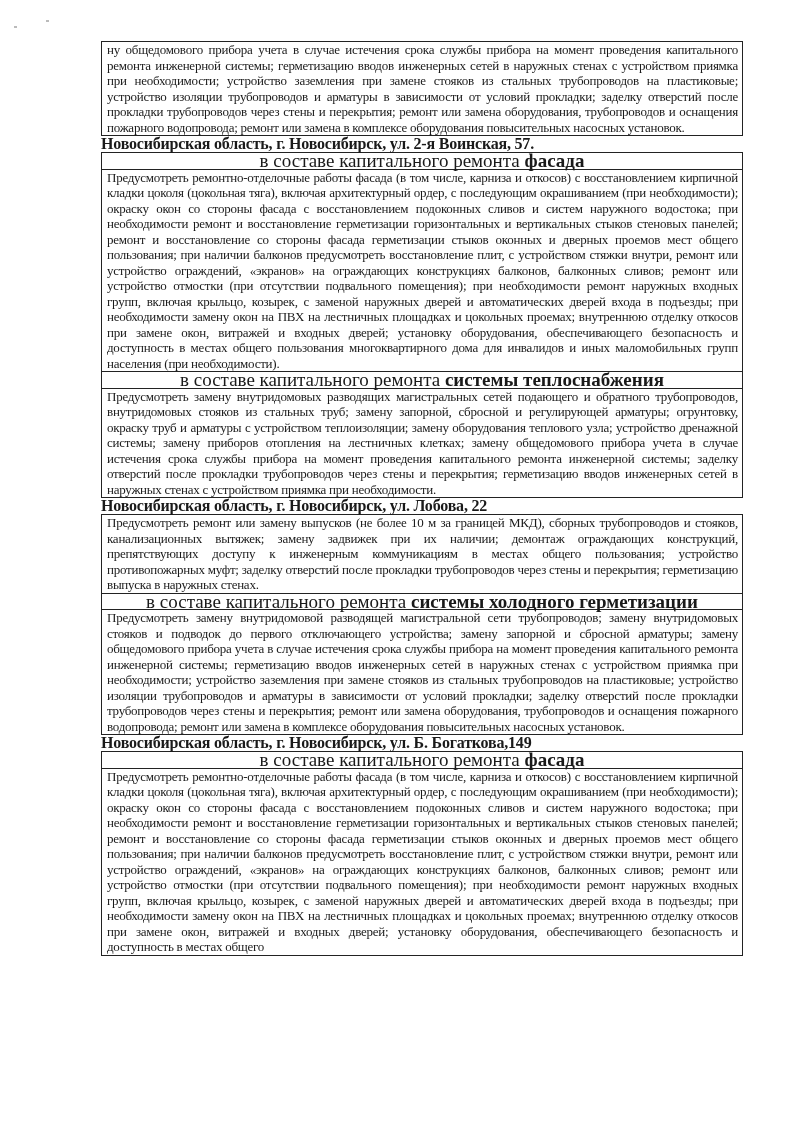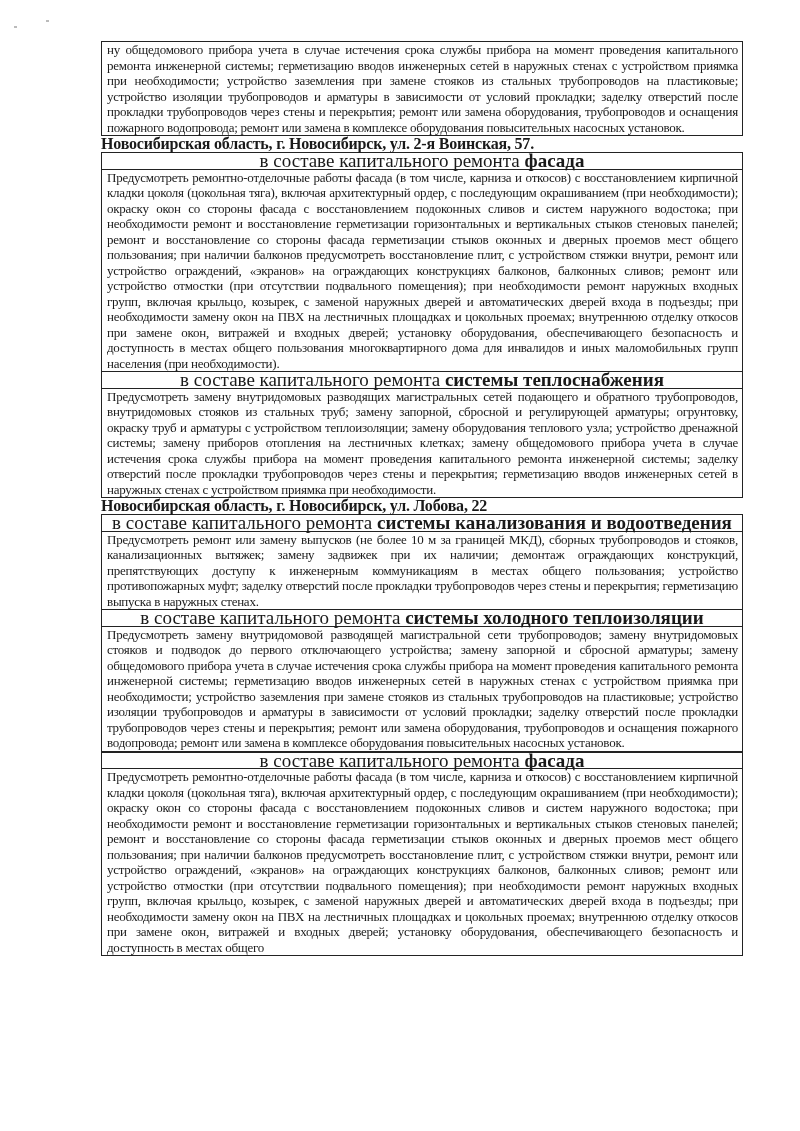--- a/index.html
+++ b/index.html
@@ -77,30 +77,28 @@
     </div>
     <div class="cell-body">Предусмотреть ремонтно-отделочные работы фасада (в том числе, карниза и откосов) с восстановлением кирпичной кладки цоколя (цокольная тяга), включая архитектурный ордер, с последующим окрашиванием (при необходимости); окраску окон со стороны фасада с восстановлением подоконных сливов и систем наружного водостока; при необходимости ремонт и восстановление герметизации горизонтальных и вертикальных стыков стеновых панелей; ремонт и восстановление со стороны фасада герметизации стыков оконных и дверных проемов мест общего пользования; при наличии балконов предусмотреть восстановление плит, с устройством стяжки внутри, ремонт или устройство ограждений, «экранов» на ограждающих конструкциях балконов, балконных сливов; ремонт или устройство отмостки (при отсутствии подвального помещения); при необходимости ремонт наружных входных групп, включая крыльцо, козырек, с заменой наружных дверей и автоматических дверей входа в подъезды; при необходимости замену окон на ПВХ на лестничных площадках и цокольных проемах; внутреннюю отделку откосов при замене окон, витражей и входных дверей; установку оборудования, обеспечивающего безопасность и доступность в местах общего пользования многоквартирного дома для инвалидов и иных маломобильных групп населения (при необходимости).</div>
     <div class="cell-head">
       <span>в составе капитального ремонта </span><b>системы теплоснабжения</b>
     </div>
     <div class="cell-body">Предусмотреть замену внутридомовых разводящих магистральных сетей подающего и обратного трубопроводов, внутридомовых стояков из стальных труб; замену запорной, сбросной и регулирующей арматуры; огрунтовку, окраску труб и арматуры с устройством теплоизоляции; замену оборудования теплового узла; устройство дренажной системы; замену приборов отопления на лестничных клетках; замену общедомового прибора учета в случае истечения срока службы прибора на момент проведения капитального ремонта инженерной системы; заделку отверстий после прокладки трубопроводов через стены и перекрытия; герметизацию вводов инженерных сетей в наружных стенах с устройством приямка при необходимости.</div>
   </div>
 
   <div class="address">Новосибирская область, г. Новосибирск, ул. Лобова, 22</div>
   <div class="box">
-    <div class="cell-head">
-      <span>в составе капитального ремонта </span><b>системы канализования и водоотведения</b>
-    </div>
     <div class="cell-body">Предусмотреть ремонт или замену выпусков (не более 10 м за границей МКД), сборных трубопроводов и стояков, канализационных вытяжек; замену задвижек при их наличии; демонтаж ограждающих конструкций, препятствующих доступу к инженерным коммуникациям в местах общего пользования; устройство противопожарных муфт; заделку отверстий после прокладки трубопроводов через стены и перекрытия; герметизацию выпуска в наружных стенах.</div>
     <div class="cell-head">
-      <span>в составе капитального ремонта </span><b>системы холодного теплоизоляции</b>
+      <span>в составе капитального ремонта </span><b>системы холодного герметизации</b>
     </div>
     <div class="cell-body">Предусмотреть замену внутридомовой разводящей магистральной сети трубопроводов; замену внутридомовых стояков  и подводок до первого отключающего устройства; замену запорной и сбросной арматуры; замену общедомового прибора учета в случае истечения срока службы прибора на момент проведения капитального ремонта инженерной системы; герметизацию вводов инженерных сетей в наружных стенах с устройством приямка при необходимости; устройство заземления при замене стояков из стальных трубопроводов на пластиковые; устройство изоляции трубопроводов и арматуры в зависимости от условий прокладки; заделку отверстий после прокладки трубопроводов через стены и перекрытия; ремонт или замена оборудования, трубопроводов и оснащения пожарного водопровода; ремонт или замена в комплексе оборудования повысительных насосных установок.</div>
   </div>
 
+  <div class="address">Новосибирская область, г. Новосибирск, ул. Б. Богаткова,149</div>
   <div class="box">
     <div class="cell-head">
       <span>в составе капитального ремонта </span><b>фасада</b>
     </div>
     <div class="cell-body">Предусмотреть ремонтно-отделочные работы фасада (в том числе, карниза и откосов) с восстановлением кирпичной кладки цоколя (цокольная тяга), включая архитектурный ордер, с последующим окрашиванием (при необходимости); окраску окон со стороны фасада с восстановлением подоконных сливов и систем наружного водостока; при необходимости ремонт и восстановление герметизации горизонтальных и вертикальных стыков стеновых панелей; ремонт и восстановление со стороны фасада герметизации стыков оконных и дверных проемов мест общего пользования; при наличии балконов предусмотреть восстановление плит, с устройством стяжки внутри, ремонт или устройство ограждений, «экранов» на ограждающих конструкциях балконов, балконных сливов; ремонт или устройство отмостки (при отсутствии подвального помещения); при необходимости ремонт наружных входных групп, включая крыльцо, козырек, с заменой наружных дверей и автоматических дверей входа в подъезды; при необходимости замену окон на ПВХ на лестничных площадках и цокольных проемах; внутреннюю отделку откосов при замене окон, витражей и входных дверей; установку оборудования, обеспечивающего безопасность и доступность в местах общего</div>
   </div>
 
 </div>
 
 </body></html>

